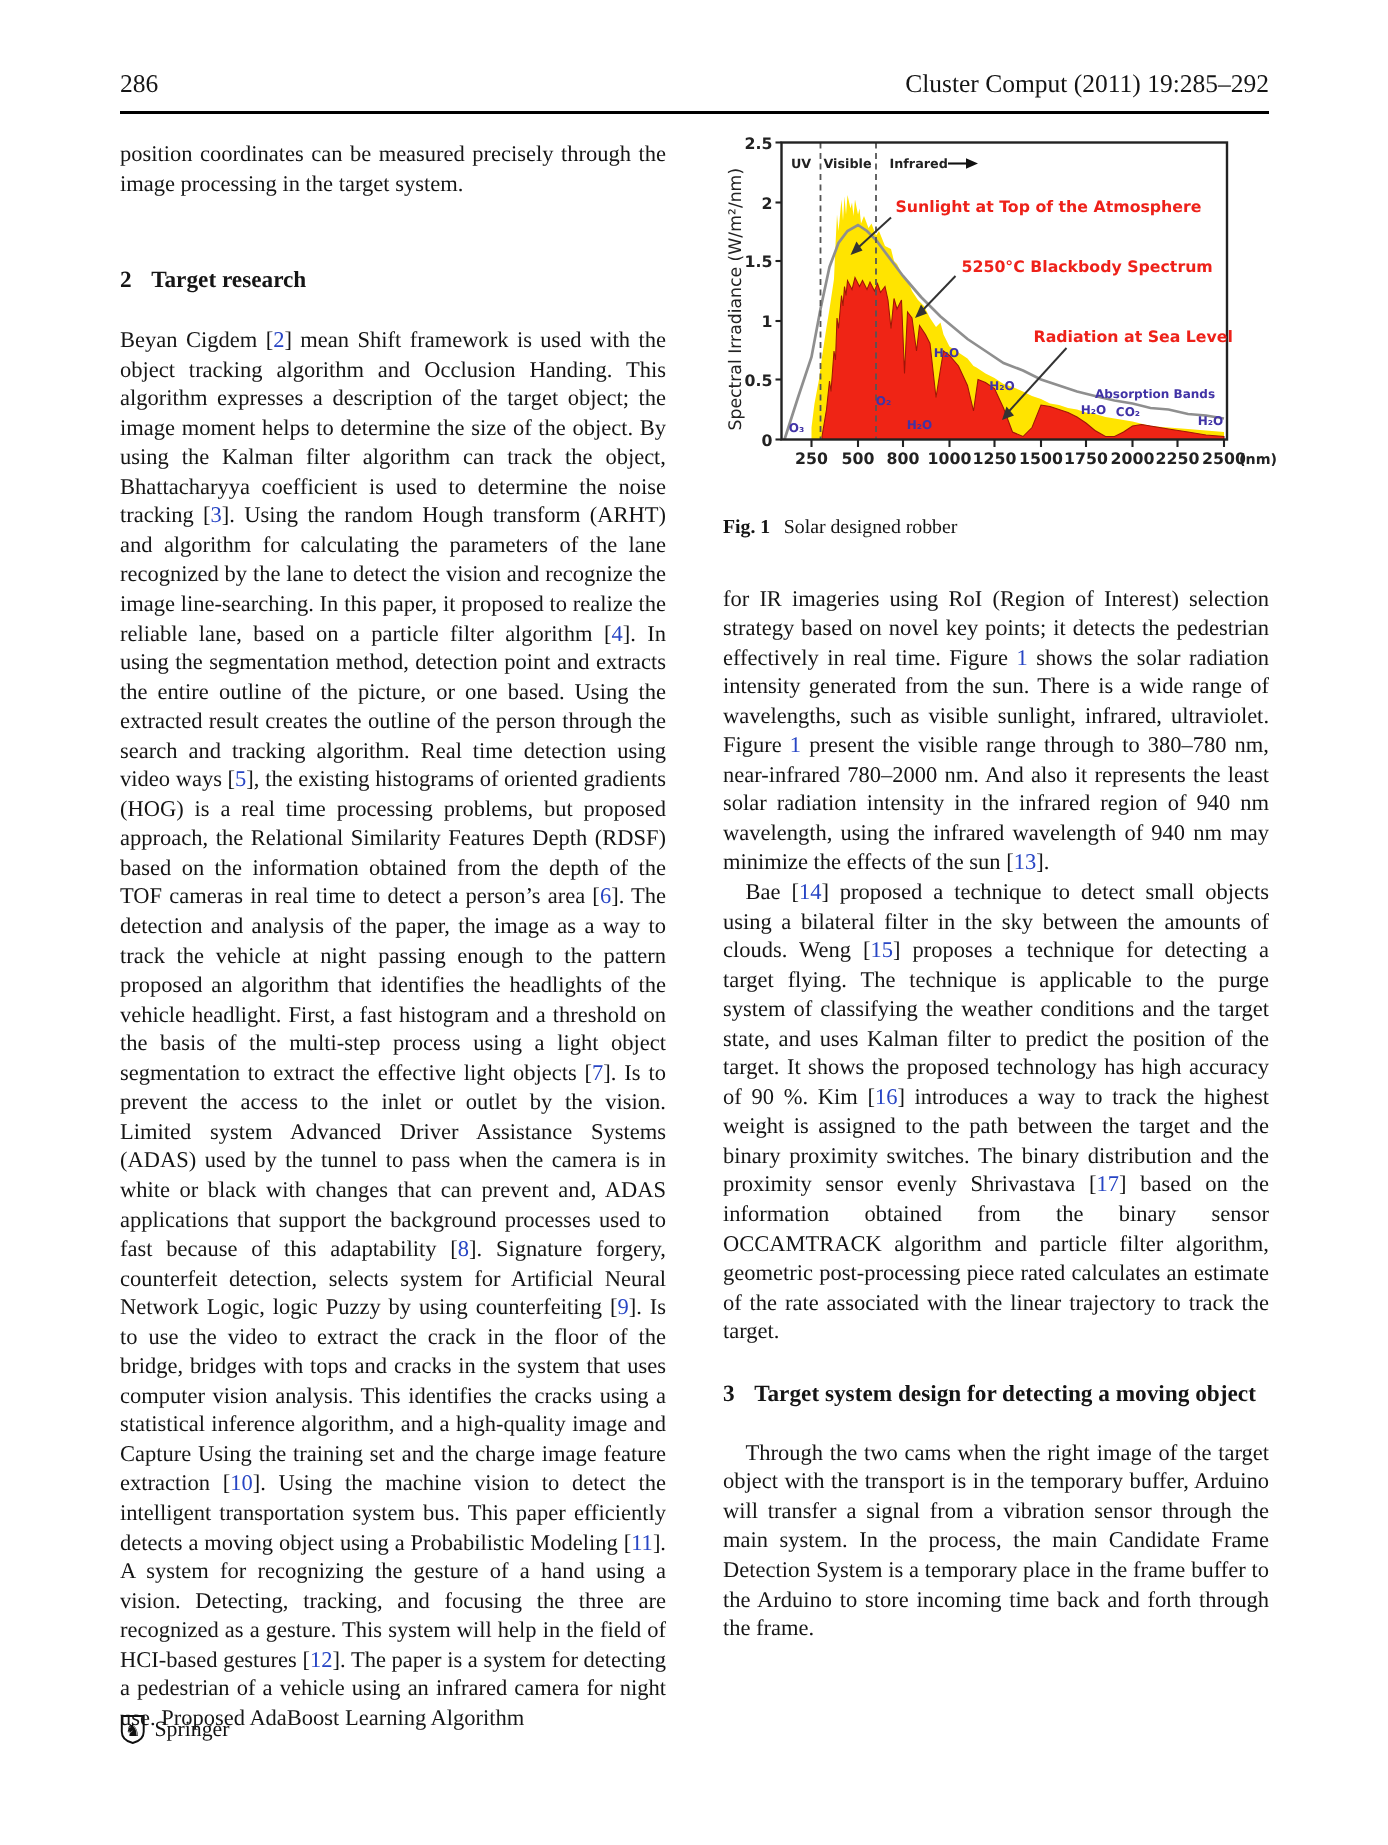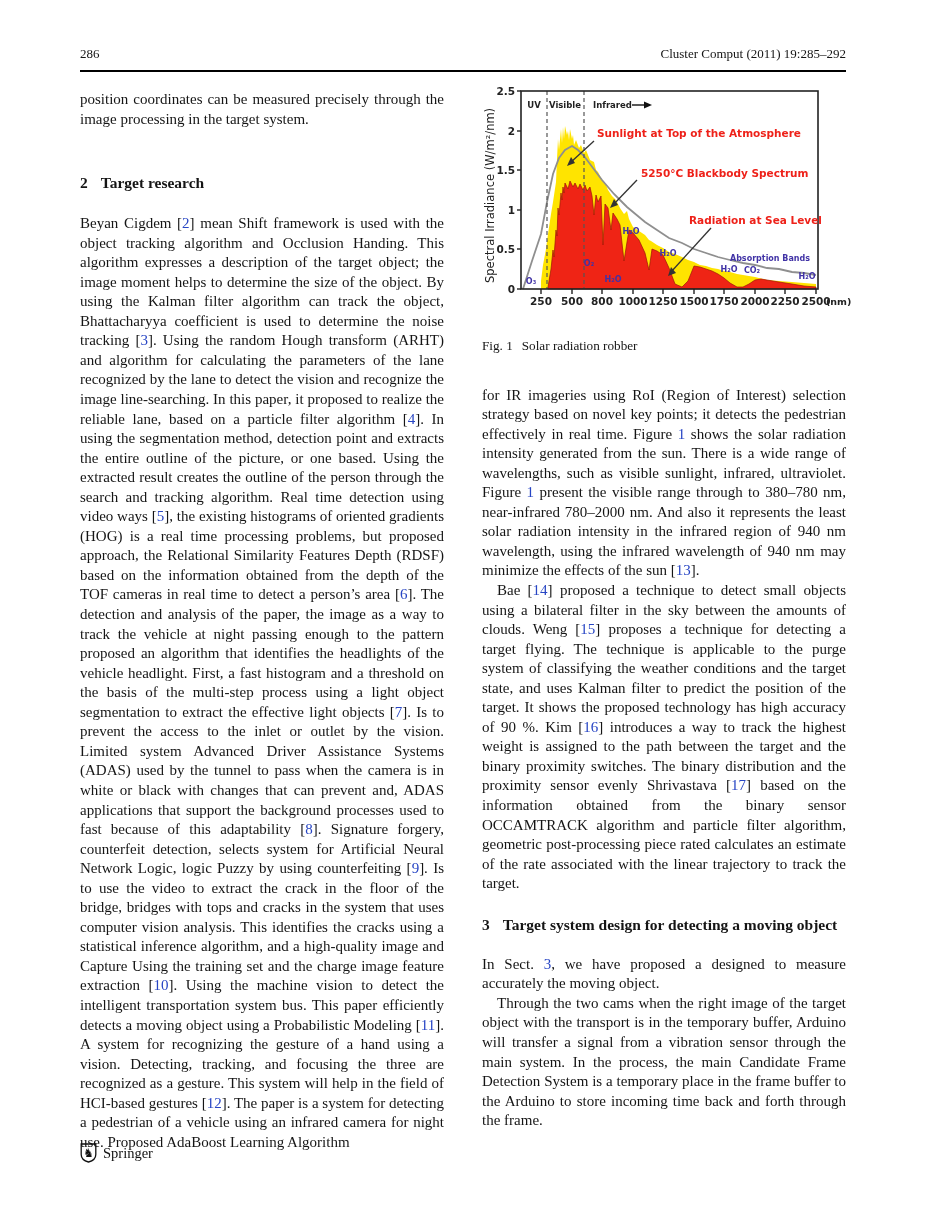--- a/index.html
+++ b/index.html
@@ -3,35 +3,35 @@
 <meta charset="utf-8">
 <style>
   html,body{margin:0;padding:0;background:#ffffff;}
   .page{
     width:925px;height:1230px;position:relative;background:#fff;
     font-family:"Liberation Serif", serif;color:#151515;
     box-sizing:border-box;padding:46px 79px 0 80px;overflow:hidden;
   }
   
   .hdr{display:flex;justify-content:space-between;align-items:flex-start;
-       font-size:13px;padding-bottom:8px;border-bottom:2px solid #000;}
+       font-size:17px;padding-bottom:8px;border-bottom:2px solid #000;}
   
   .columns{display:flex;gap:38px;margin-top:18px;}
   .col{flex:1;min-width:0;font-size:15px;line-height:19.55px;text-align:justify;}
   .col p{margin:0;}
   p.indent{text-indent:15px;}
   .cite{color:#2745c4;}
   h2.sec{display:flex;font-size:15.5px;font-weight:bold;margin:0;text-align:left;line-height:19px;}
   h2.sec .hnum{margin-right:13px;flex:0 0 auto;}
   .sec2{margin-top:44px !important;margin-bottom:22px !important;}
   .sec3{margin-top:21px !important;margin-bottom:21px !important;}
   
   figure.fig{margin:0;margin-top:-6px;}
   figcaption{font-size:13.2px;margin-top:8px;text-align:left;line-height:16px;}
-  figcaption .cap-label{font-weight:normal;margin-right:9px;text-align:center;}
+  figcaption .cap-label{font-weight:bold;margin-right:9px;text-align:center;}
   .p-after-fig{margin-top:32px !important;}
   
   .ax{font-family:"DejaVu Sans",sans-serif;font-weight:600;fill:#222;}
   .reg{font-family:"DejaVu Sans",sans-serif;font-weight:600;font-size:8.5px;fill:#222;}
   .ann{font-family:"DejaVu Sans",sans-serif;font-weight:bold;font-size:10.5px;fill:#ee2119;}
   .mol{font-family:"DejaVu Sans",sans-serif;font-weight:bold;font-size:8px;fill:#4133a6;}
   .ylab{font-family:"DejaVu Sans",sans-serif;font-size:11.5px;fill:#222;}
   
   .ftr{position:absolute;left:80px;top:1143px;display:flex;align-items:center;gap:6px;
        font-size:14.5px;color:#111;}
@@ -141,33 +141,32 @@
           <text class="mol" text-anchor="middle" x="107" y="182">O₂</text>
           <text class="mol" text-anchor="middle" x="131" y="198">H₂O</text>
           <text class="mol" text-anchor="middle" x="149" y="150">H₂O</text>
           <text class="mol" text-anchor="middle" x="186" y="172">H₂O</text>
           <text class="mol" text-anchor="middle" x="247" y="188">H₂O</text>
           <text class="mol" text-anchor="middle" x="270" y="189">CO₂</text>
           <text class="mol" text-anchor="middle" x="325" y="195">H₂O</text>
           <text class="mol" text-anchor="middle" x="288" y="177">Absorption Bands</text>
         </svg>
         <figcaption>
-          <span class="cap-label">Fig. 1</span><span>Solar radiation robber</span>
+          <span class="cap-label">Fig. 1</span><span>Solar designed robber</span>
         </figcaption>
       </figure>
 
       <p class="p-after-fig">for IR imageries using RoI (Region of Interest) selection strategy based on novel key points; it detects the pedestrian effectively in real time. Figure <span class="cite">1</span> shows the solar radiation intensity generated from the sun. There is a wide range of wavelengths, such as visible sunlight, infrared, ultraviolet. Figure <span class="cite">1</span> present the visible range through to 380–780 nm, near-infrared 780–2000 nm. And also it represents the least solar radiation intensity in the infrared region of 940 nm wavelength, using the infrared wavelength of 940 nm may minimize the effects of the sun [<span class="cite">13</span>].</p>
       <p class="indent">Bae [<span class="cite">14</span>] proposed a technique to detect small objects using a bilateral filter in the sky between the amounts of clouds. Weng [<span class="cite">15</span>] proposes a technique for detecting a target flying. The technique is applicable to the purge system of classifying the weather conditions and the target state, and uses Kalman filter to predict the position of the target. It shows the proposed technology has high accuracy of 90 %. Kim [<span class="cite">16</span>] introduces a way to track the highest weight is assigned to the path between the target and the binary proximity switches. The binary distribution and the proximity sensor evenly Shrivastava [<span class="cite">17</span>] based on the information obtained from the binary sensor OCCAMTRACK algorithm and particle filter algorithm, geometric post-processing piece rated calculates an estimate of the rate associated with the linear trajectory to track the target.</p>
 
       <h2 class="sec sec3">
         <span class="hnum">3</span>
         <span>Target system design for detecting a moving object</span>
       </h2>
 
-      <p>In Sect. <span class="cite">3</span>, we have proposed a designed to measure accurately the moving object.</p>
       <p class="indent">Through the two cams when the right image of the target object with the transport is in the temporary buffer, Arduino will transfer a signal from a vibration sensor through the main system. In the process, the main Candidate Frame Detection System is a temporary place in the frame buffer to the Arduino to store incoming time back and forth through the frame.</p>
     </div>
   </div>
 
   <div class="ftr">
     <svg width="17" height="20" viewBox="0 0 17 20">
       <path d="M1.2,1 L15.8,1 L15.8,11.5 Q15.8,17.2 8.5,19 Q1.2,17.2 1.2,11.5 Z" fill="none" stroke="#111" stroke-width="1.3"></path>
       <text x="8.5" y="14" text-anchor="middle" font-size="12" font-family="DejaVu Sans, sans-serif" fill="#111">♞</text>
     </svg>
     <span>Springer</span>

